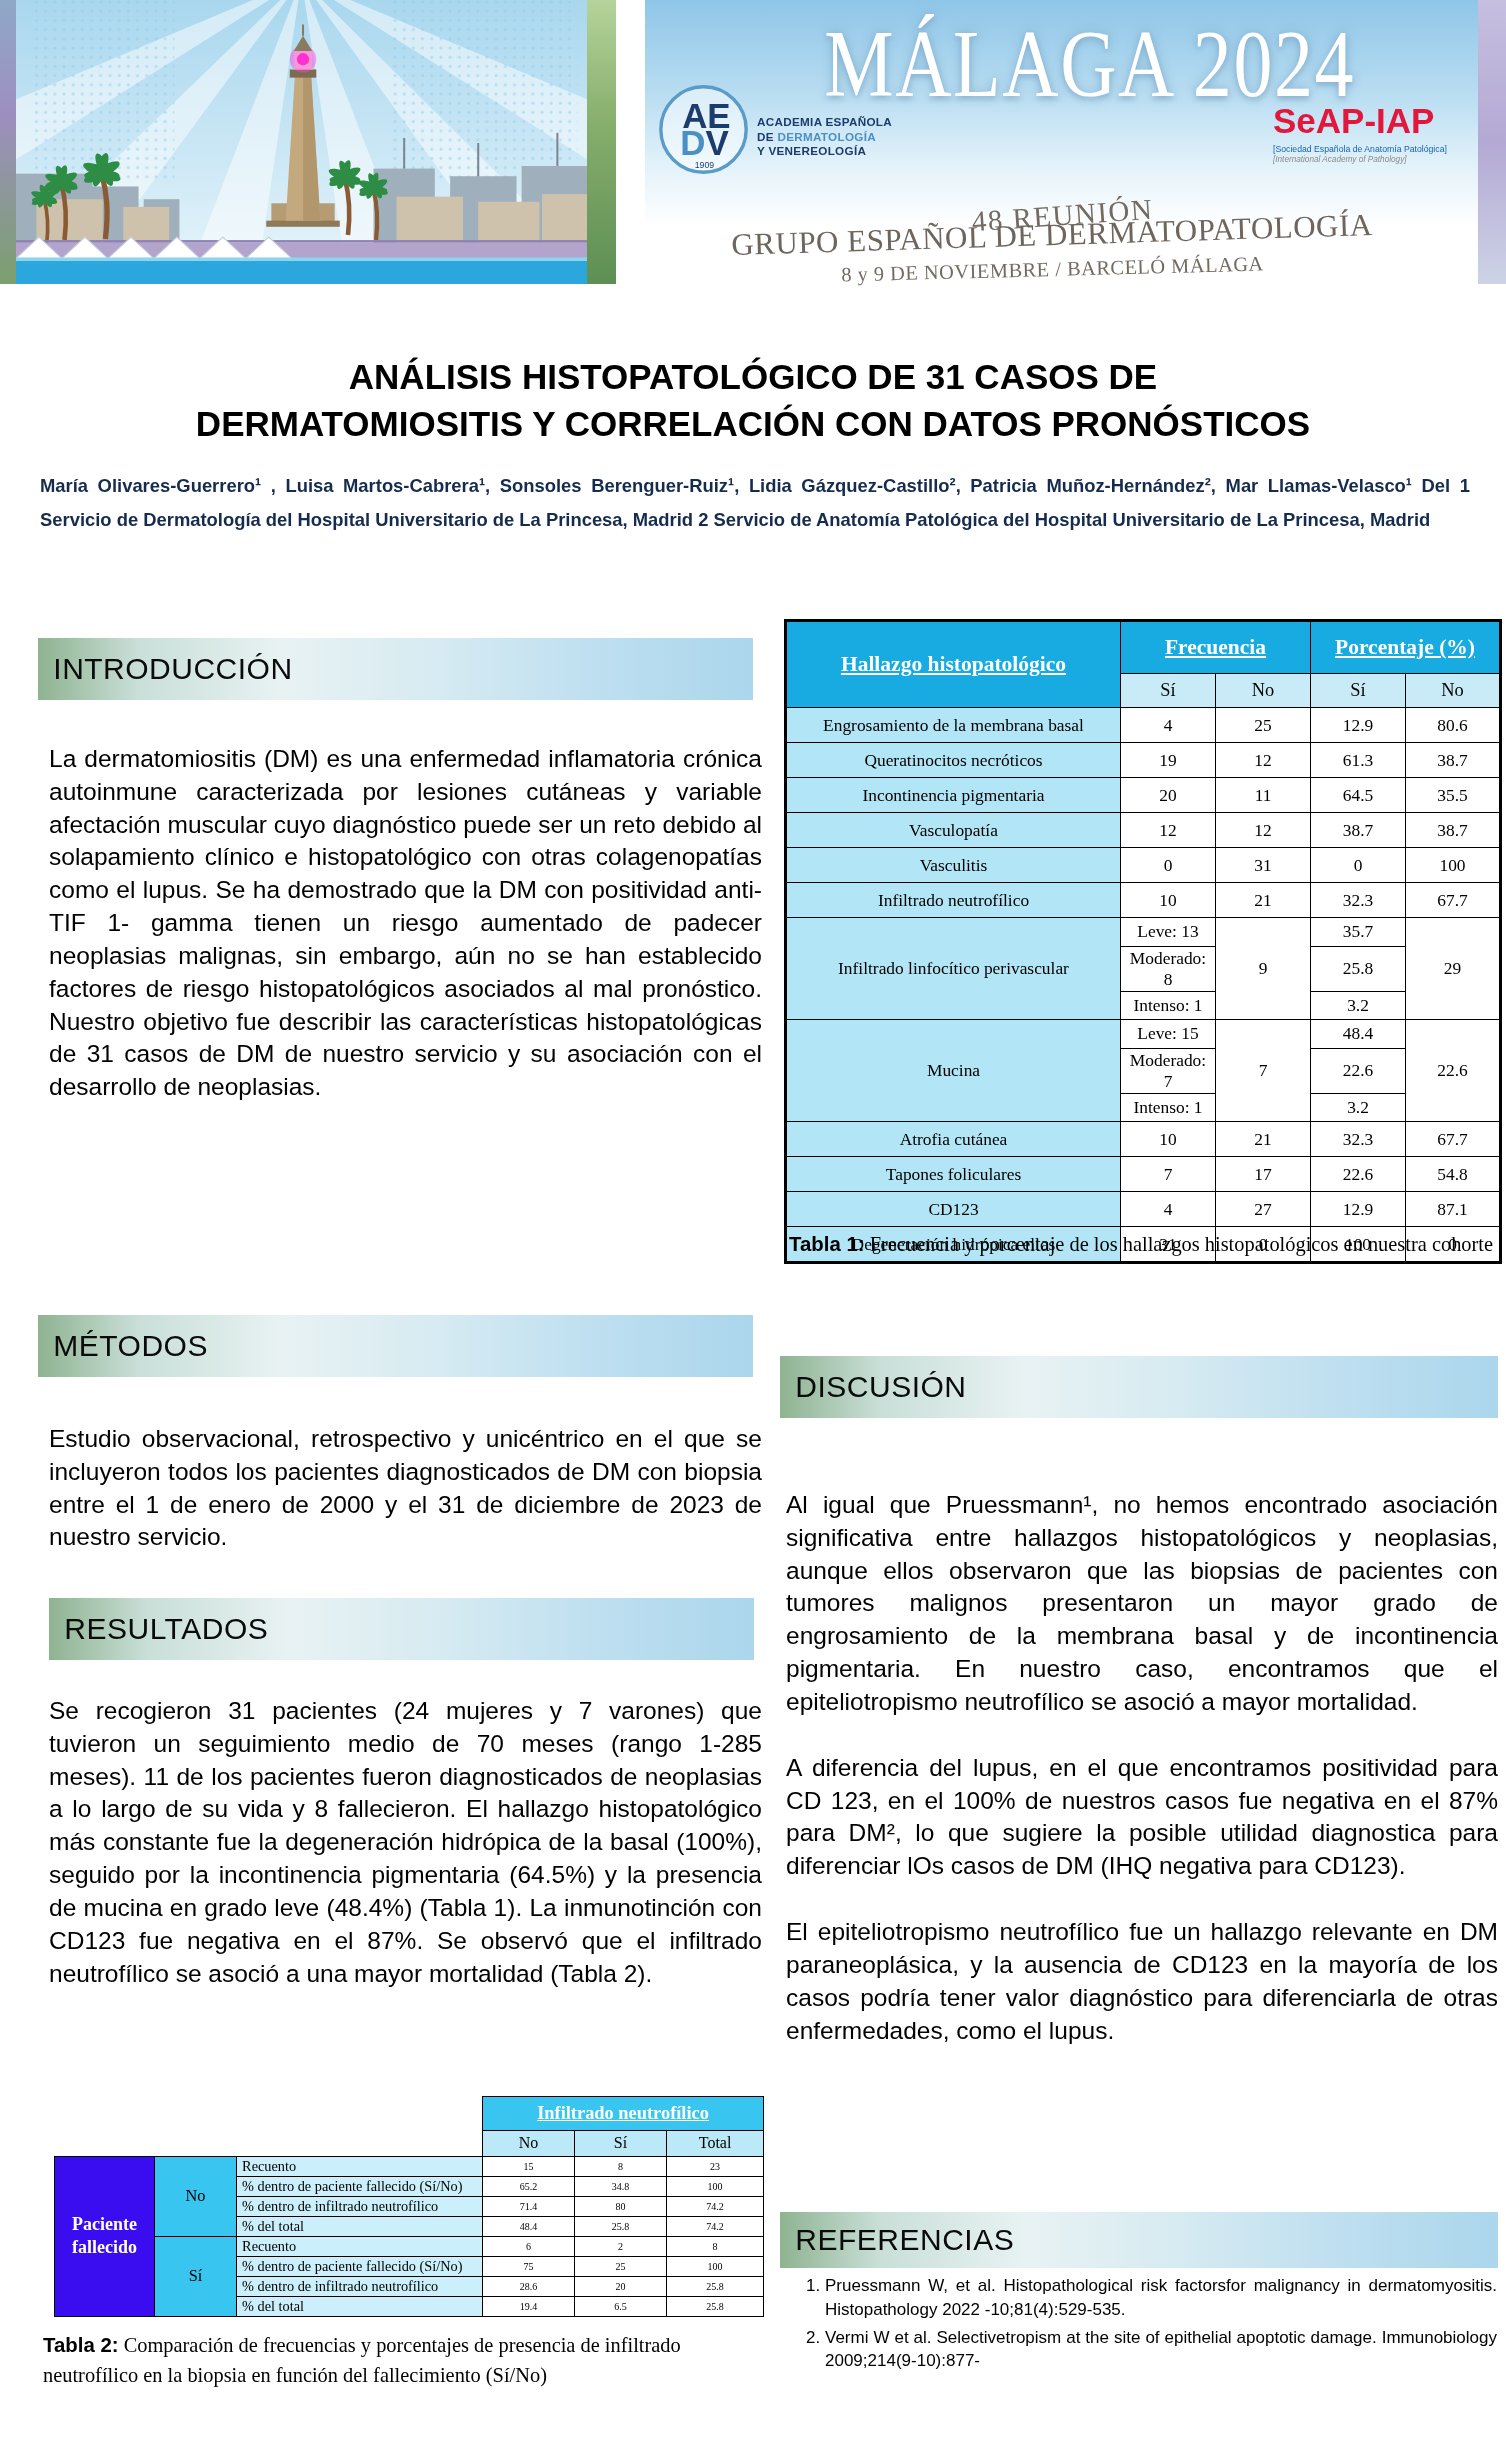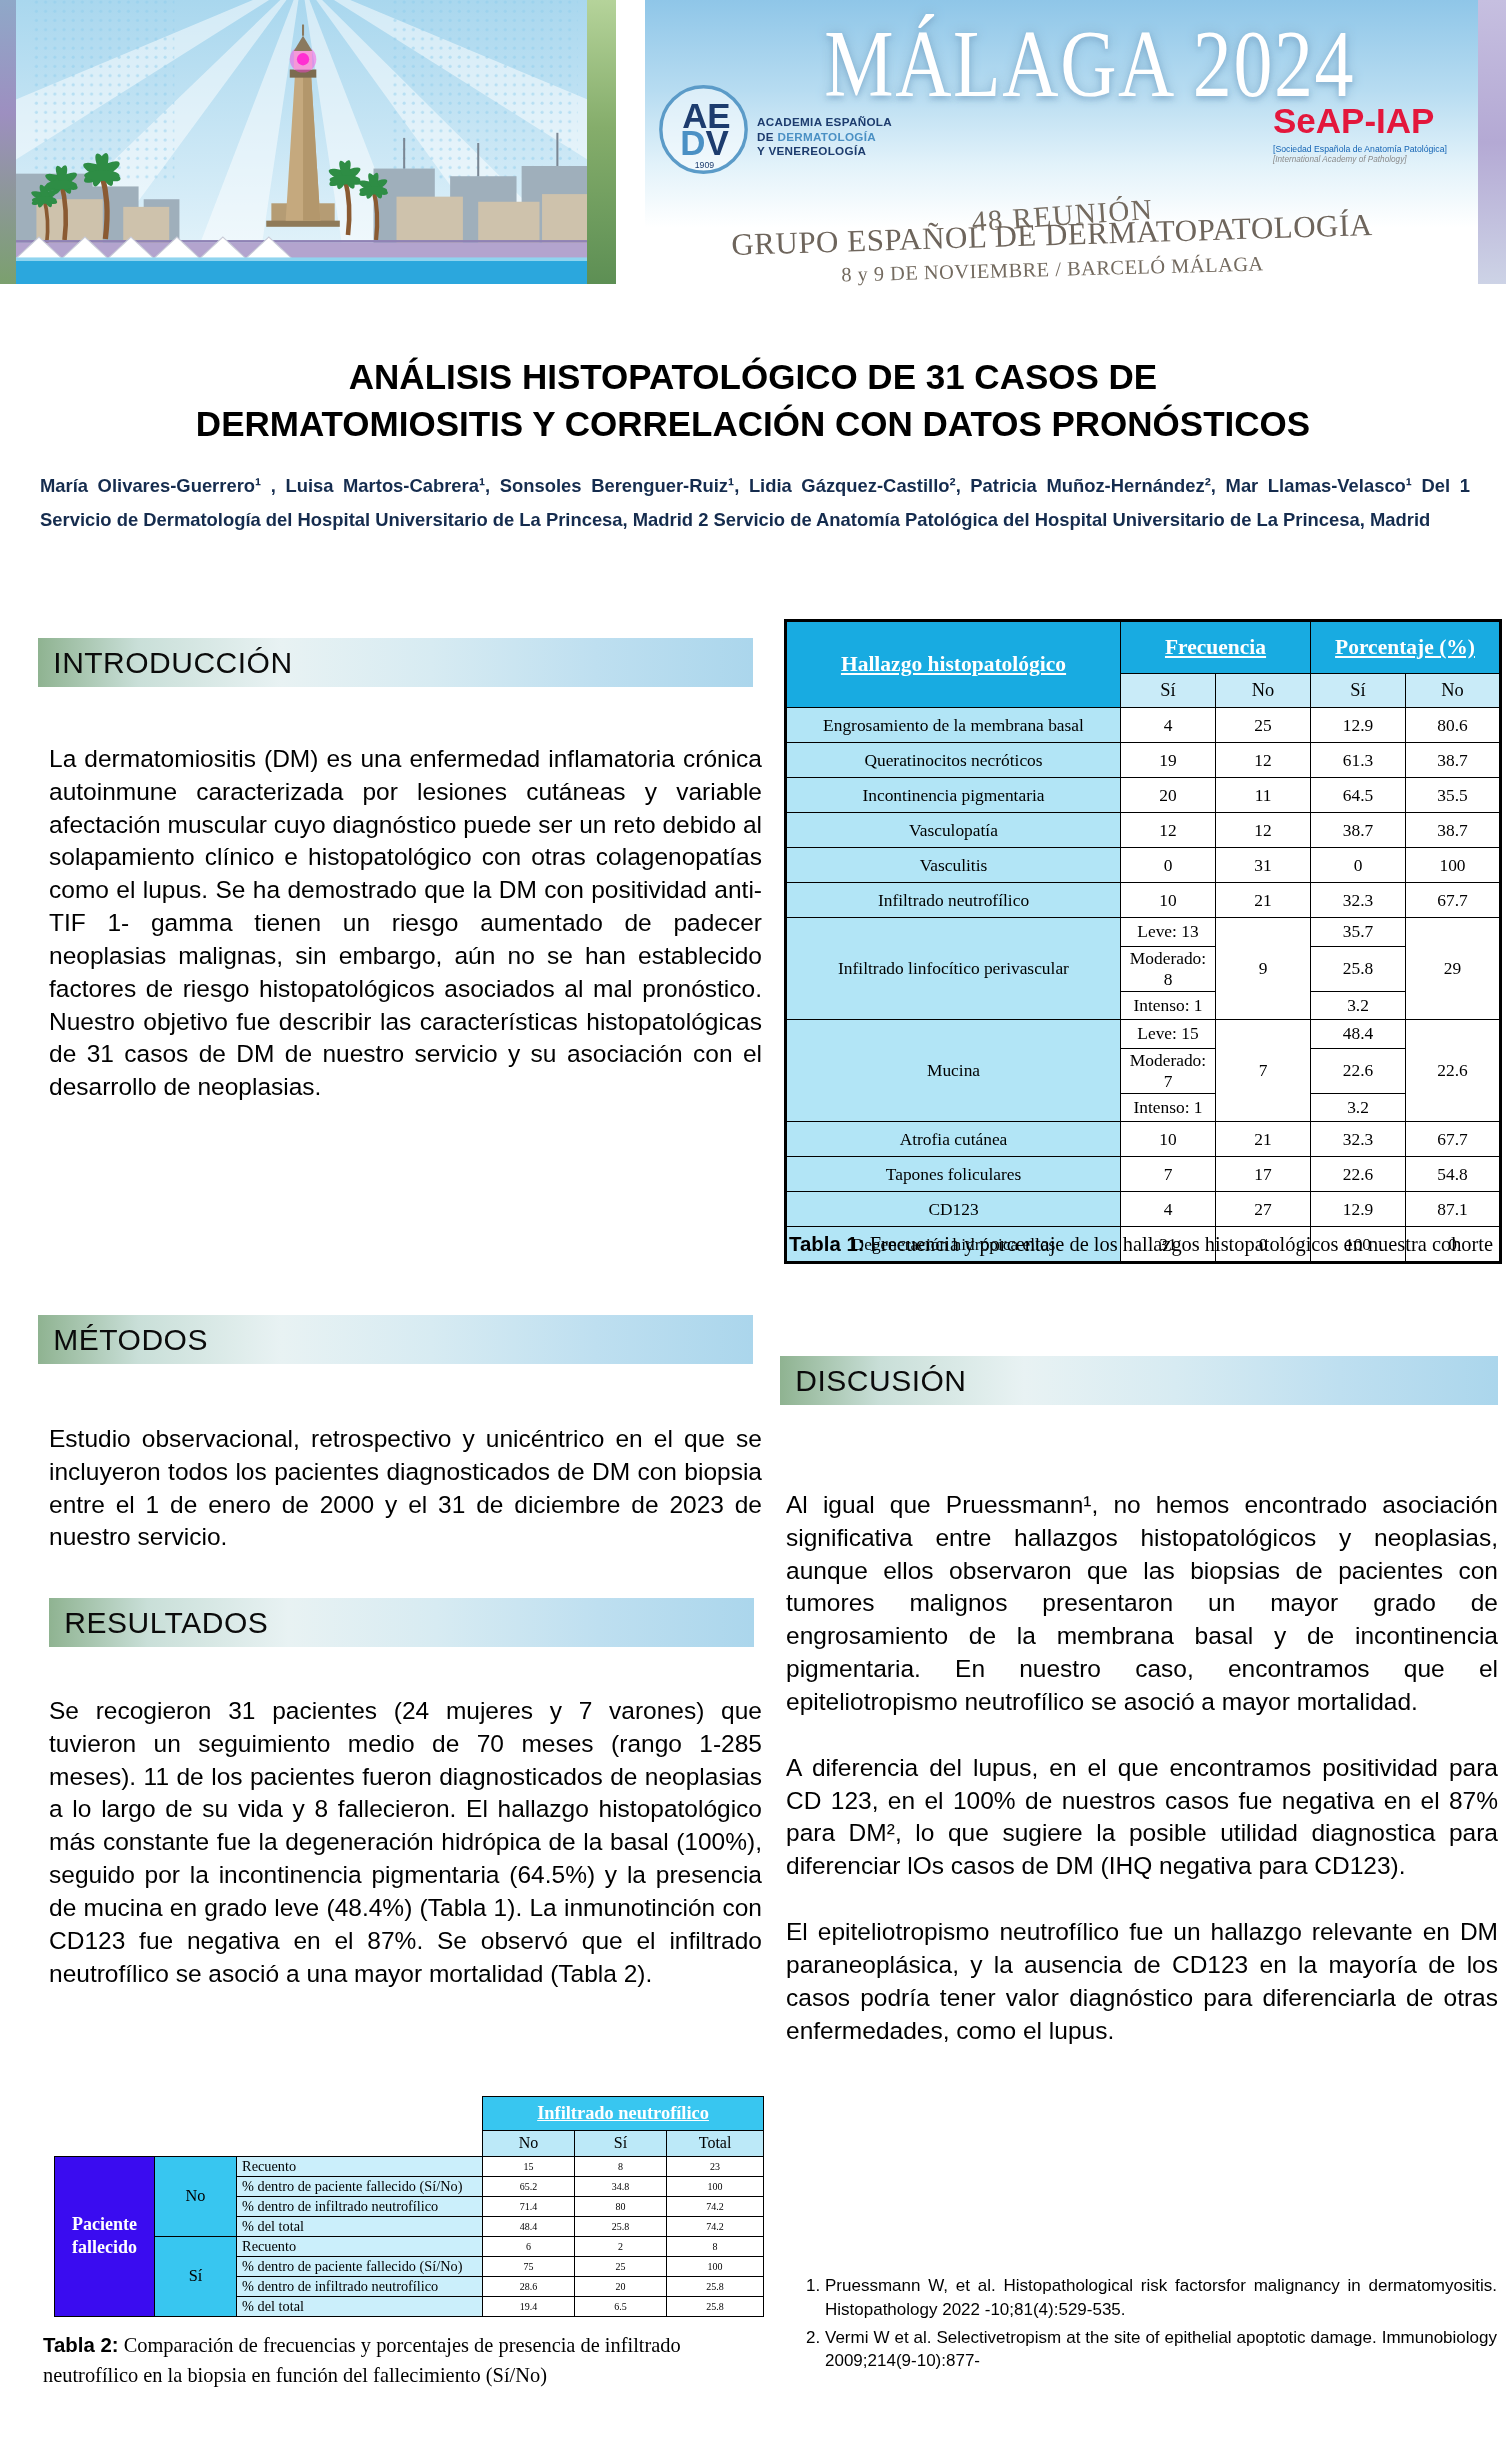--- a/index.html
+++ b/index.html
@@ -41,21 +41,21 @@
       font-family:"Liberation Serif",serif;font-size:20.4px;color:#746b60;letter-spacing:0.5px;
       transform:rotate(-1.5deg);white-space:nowrap;}
 
   
   .titleblock{position:absolute;left:0;top:338px;width:1506px;text-align:center;}
   .titleblock h1{margin:16px;font-size:35px;font-weight:bold;line-height:1.33;color:#000;}
   .authors{position:absolute;left:40px;top:469px;width:1430px;margin:0;
       font-size:18.4px;font-weight:bold;color:#152c4e;text-align:justify;line-height:1.85;}
 
   
-  .bar{position:absolute;height:49px;display:flex;align-items:center;
+  .bar{position:absolute;height:62px;display:flex;align-items:center;
       padding-left:15.3px;box-sizing:border-box;font-size:30px;letter-spacing:0.5px;color:#0b0b0b;
       background:linear-gradient(90deg,#8fb391 0%,#c9dfd8 14%,#e8f2f3 34%,#d7ebf2 55%,#bedff0 78%,#abd6ec 100%);}
 
   
   .bodytext{position:absolute;font-size:24.5px;line-height:1.34;text-align:justify;}
   .bodytext p{margin:0 0 33px 2px;}
   .bodytext p:last-child{margin-bottom:0;}
 
   
   .caption{position:absolute;font-family:"Liberation Serif",serif;font-size:20.4px;line-height:1.45;text-align:left;}
@@ -441,20 +441,21 @@
     <b>Tabla 1:</b><span> Frecuencia y porcentaje de los hallazgos histopatológicos en nuestra cohorte</span>
   </div>
 
   <div class="bar" style="left:780px;top:1356px;width:718px;">DISCUSIÓN</div>
   <div class="bodytext" style="left:784px;top:1489px;width:714px;">
     <p>Al igual que Pruessmann¹, no hemos encontrado asociación significativa entre hallazgos histopatológicos y neoplasias, aunque ellos observaron que las biopsias de pacientes con tumores malignos presentaron un mayor grado de engrosamiento de la membrana basal y de incontinencia pigmentaria. En nuestro caso, encontramos que el epiteliotropismo neutrofílico se asoció a mayor mortalidad.</p>
     <p>A diferencia del lupus, en el que encontramos positividad para CD 123, en el 100% de nuestros casos fue negativa  en el 87% para DM², lo que sugiere la posible  utilidad diagnostica para diferenciar lOs casos de DM (IHQ negativa para CD123).</p>
     <p>El epiteliotropismo neutrofílico fue un hallazgo relevante en DM paraneoplásica, y la ausencia de CD123 en la mayoría de los casos podría tener valor diagnóstico para diferenciarla de otras enfermedades, como el lupus.</p>
   </div>
 
+  <div class="bar" style="left:780px;top:2212px;width:718px;height:56px;">REFERENCIAS</div>
   <div class="refs">
     <ol>
         <li>Pruessmann W, et al. Histopathological risk factorsfor malignancy in dermatomyositis. Histopathology 2022 -10;81(4):529-535.</li>
         <li>Vermi W et al. Selectivetropism at the site of epithelial apoptotic damage. Immunobiology 2009;214(9-10):877-</li>
       </ol>
   </div>
 
 </div>
 
 

